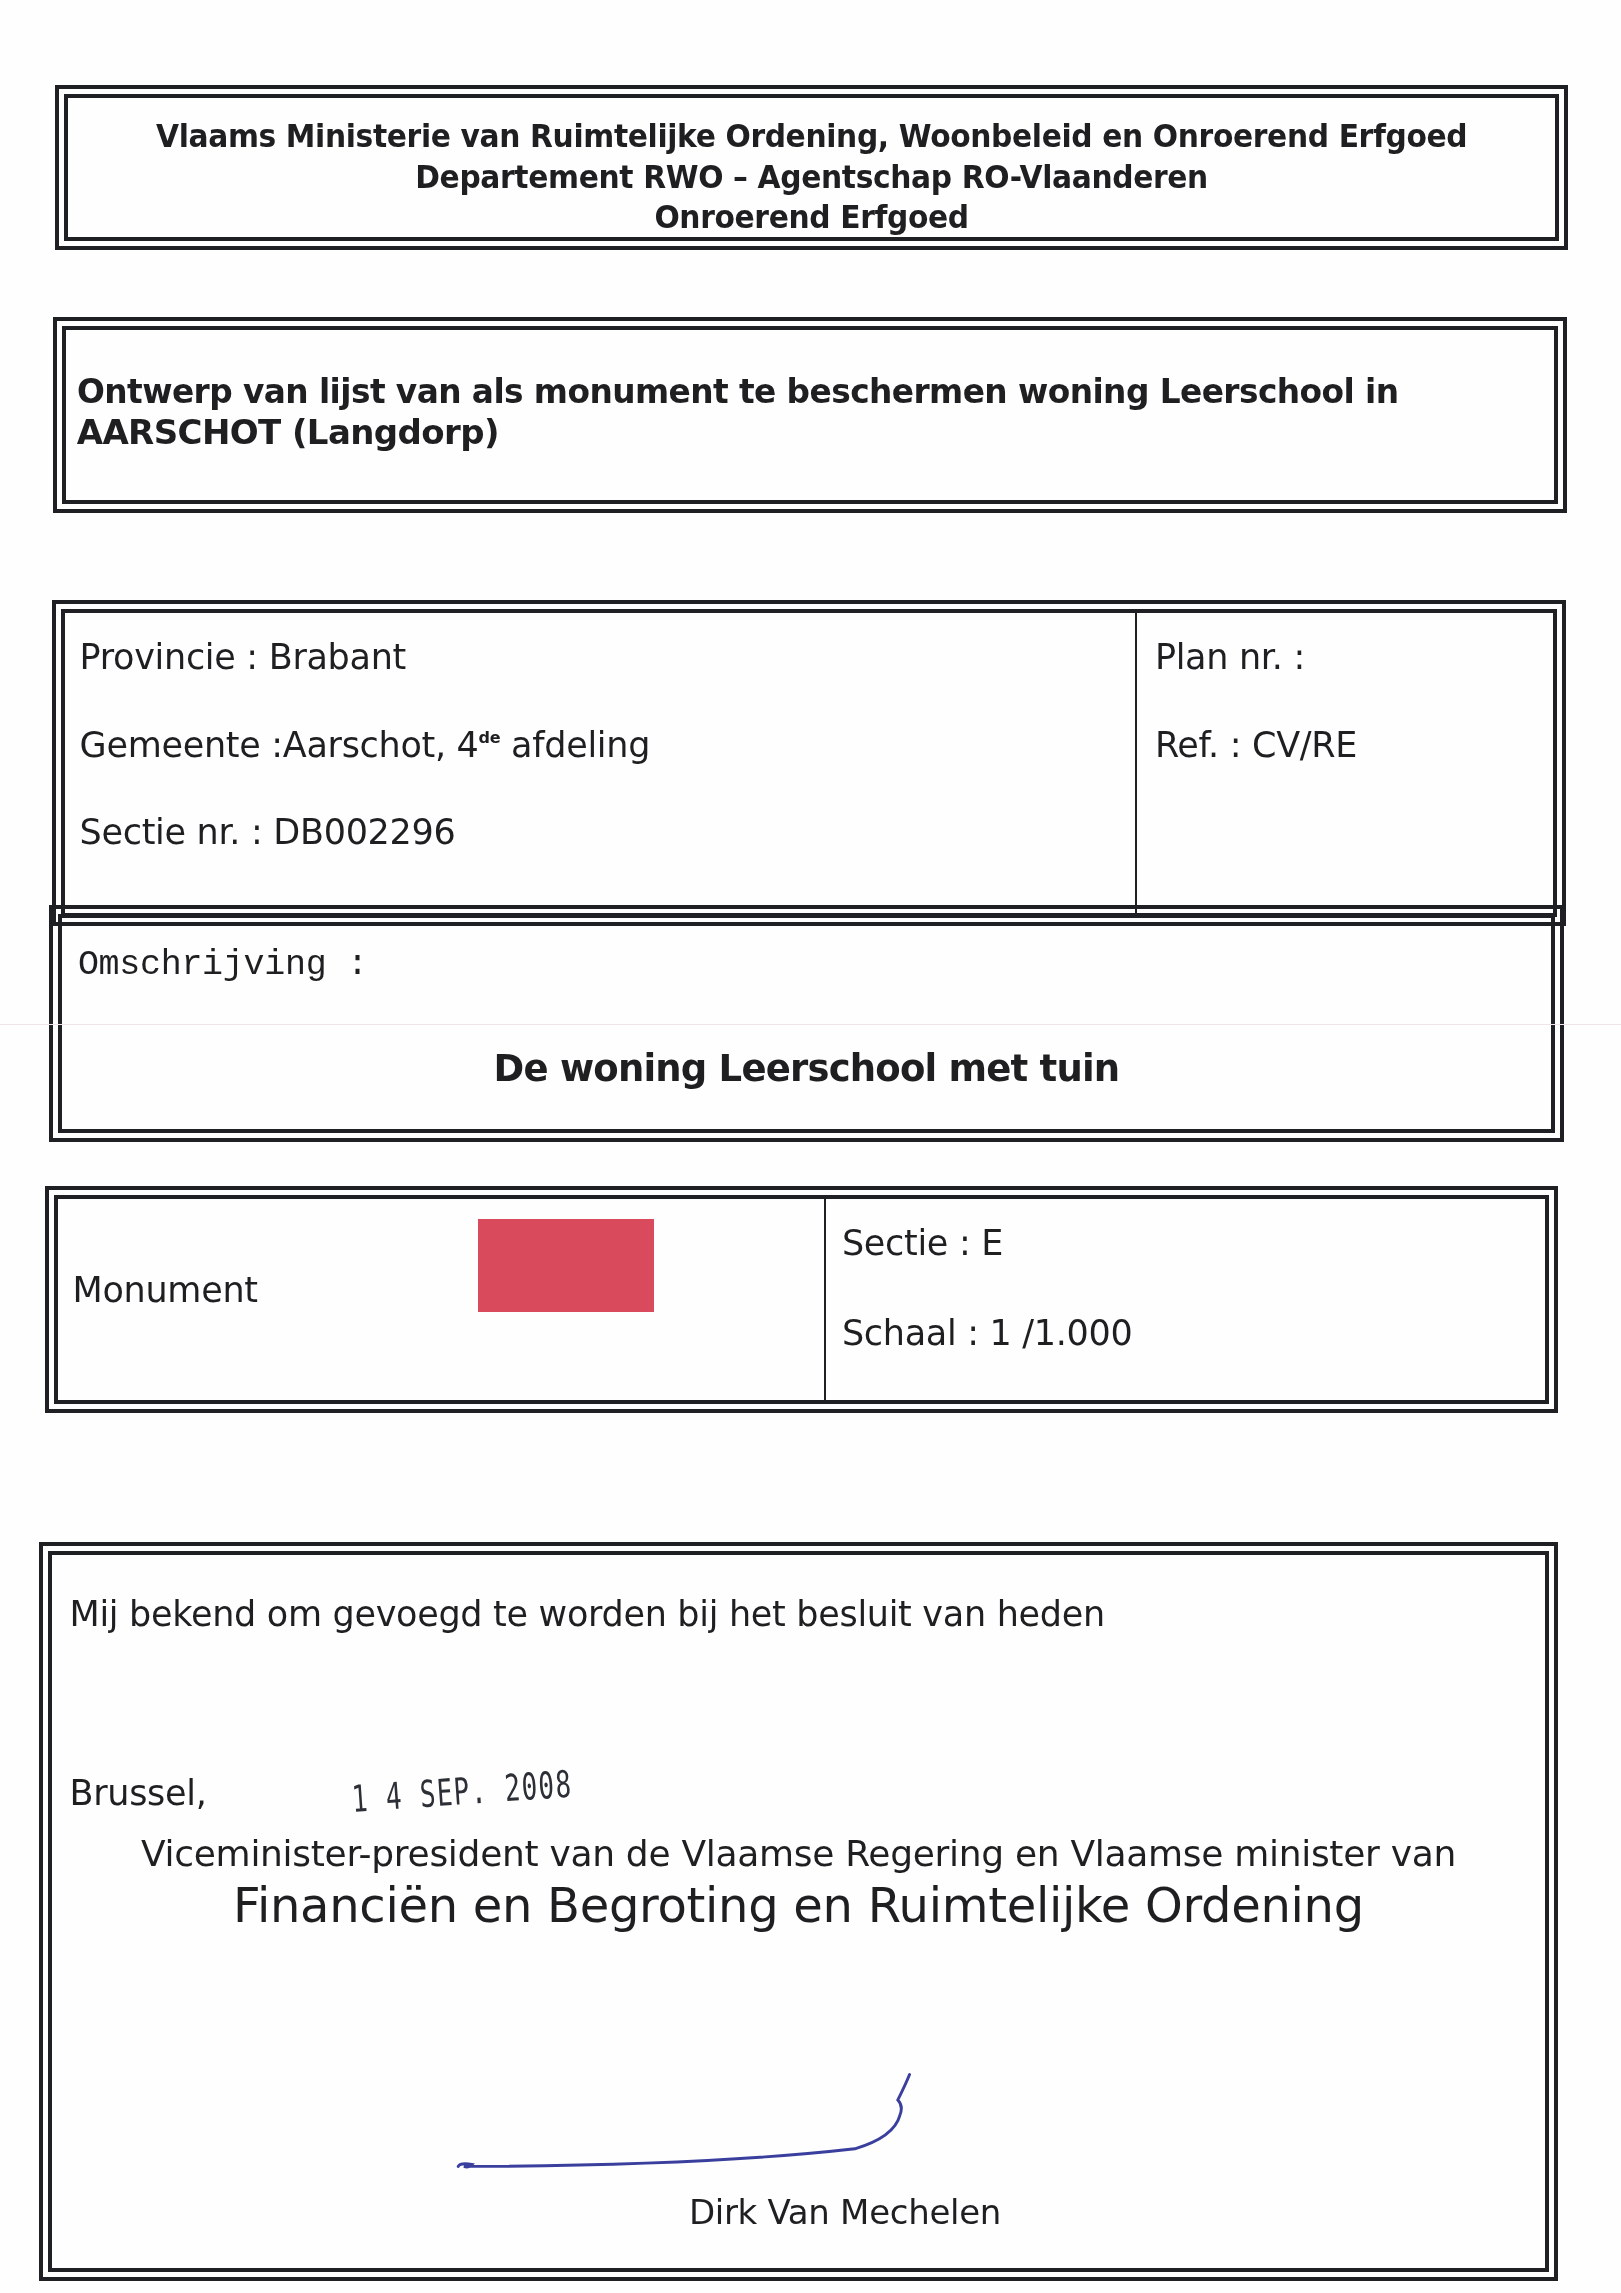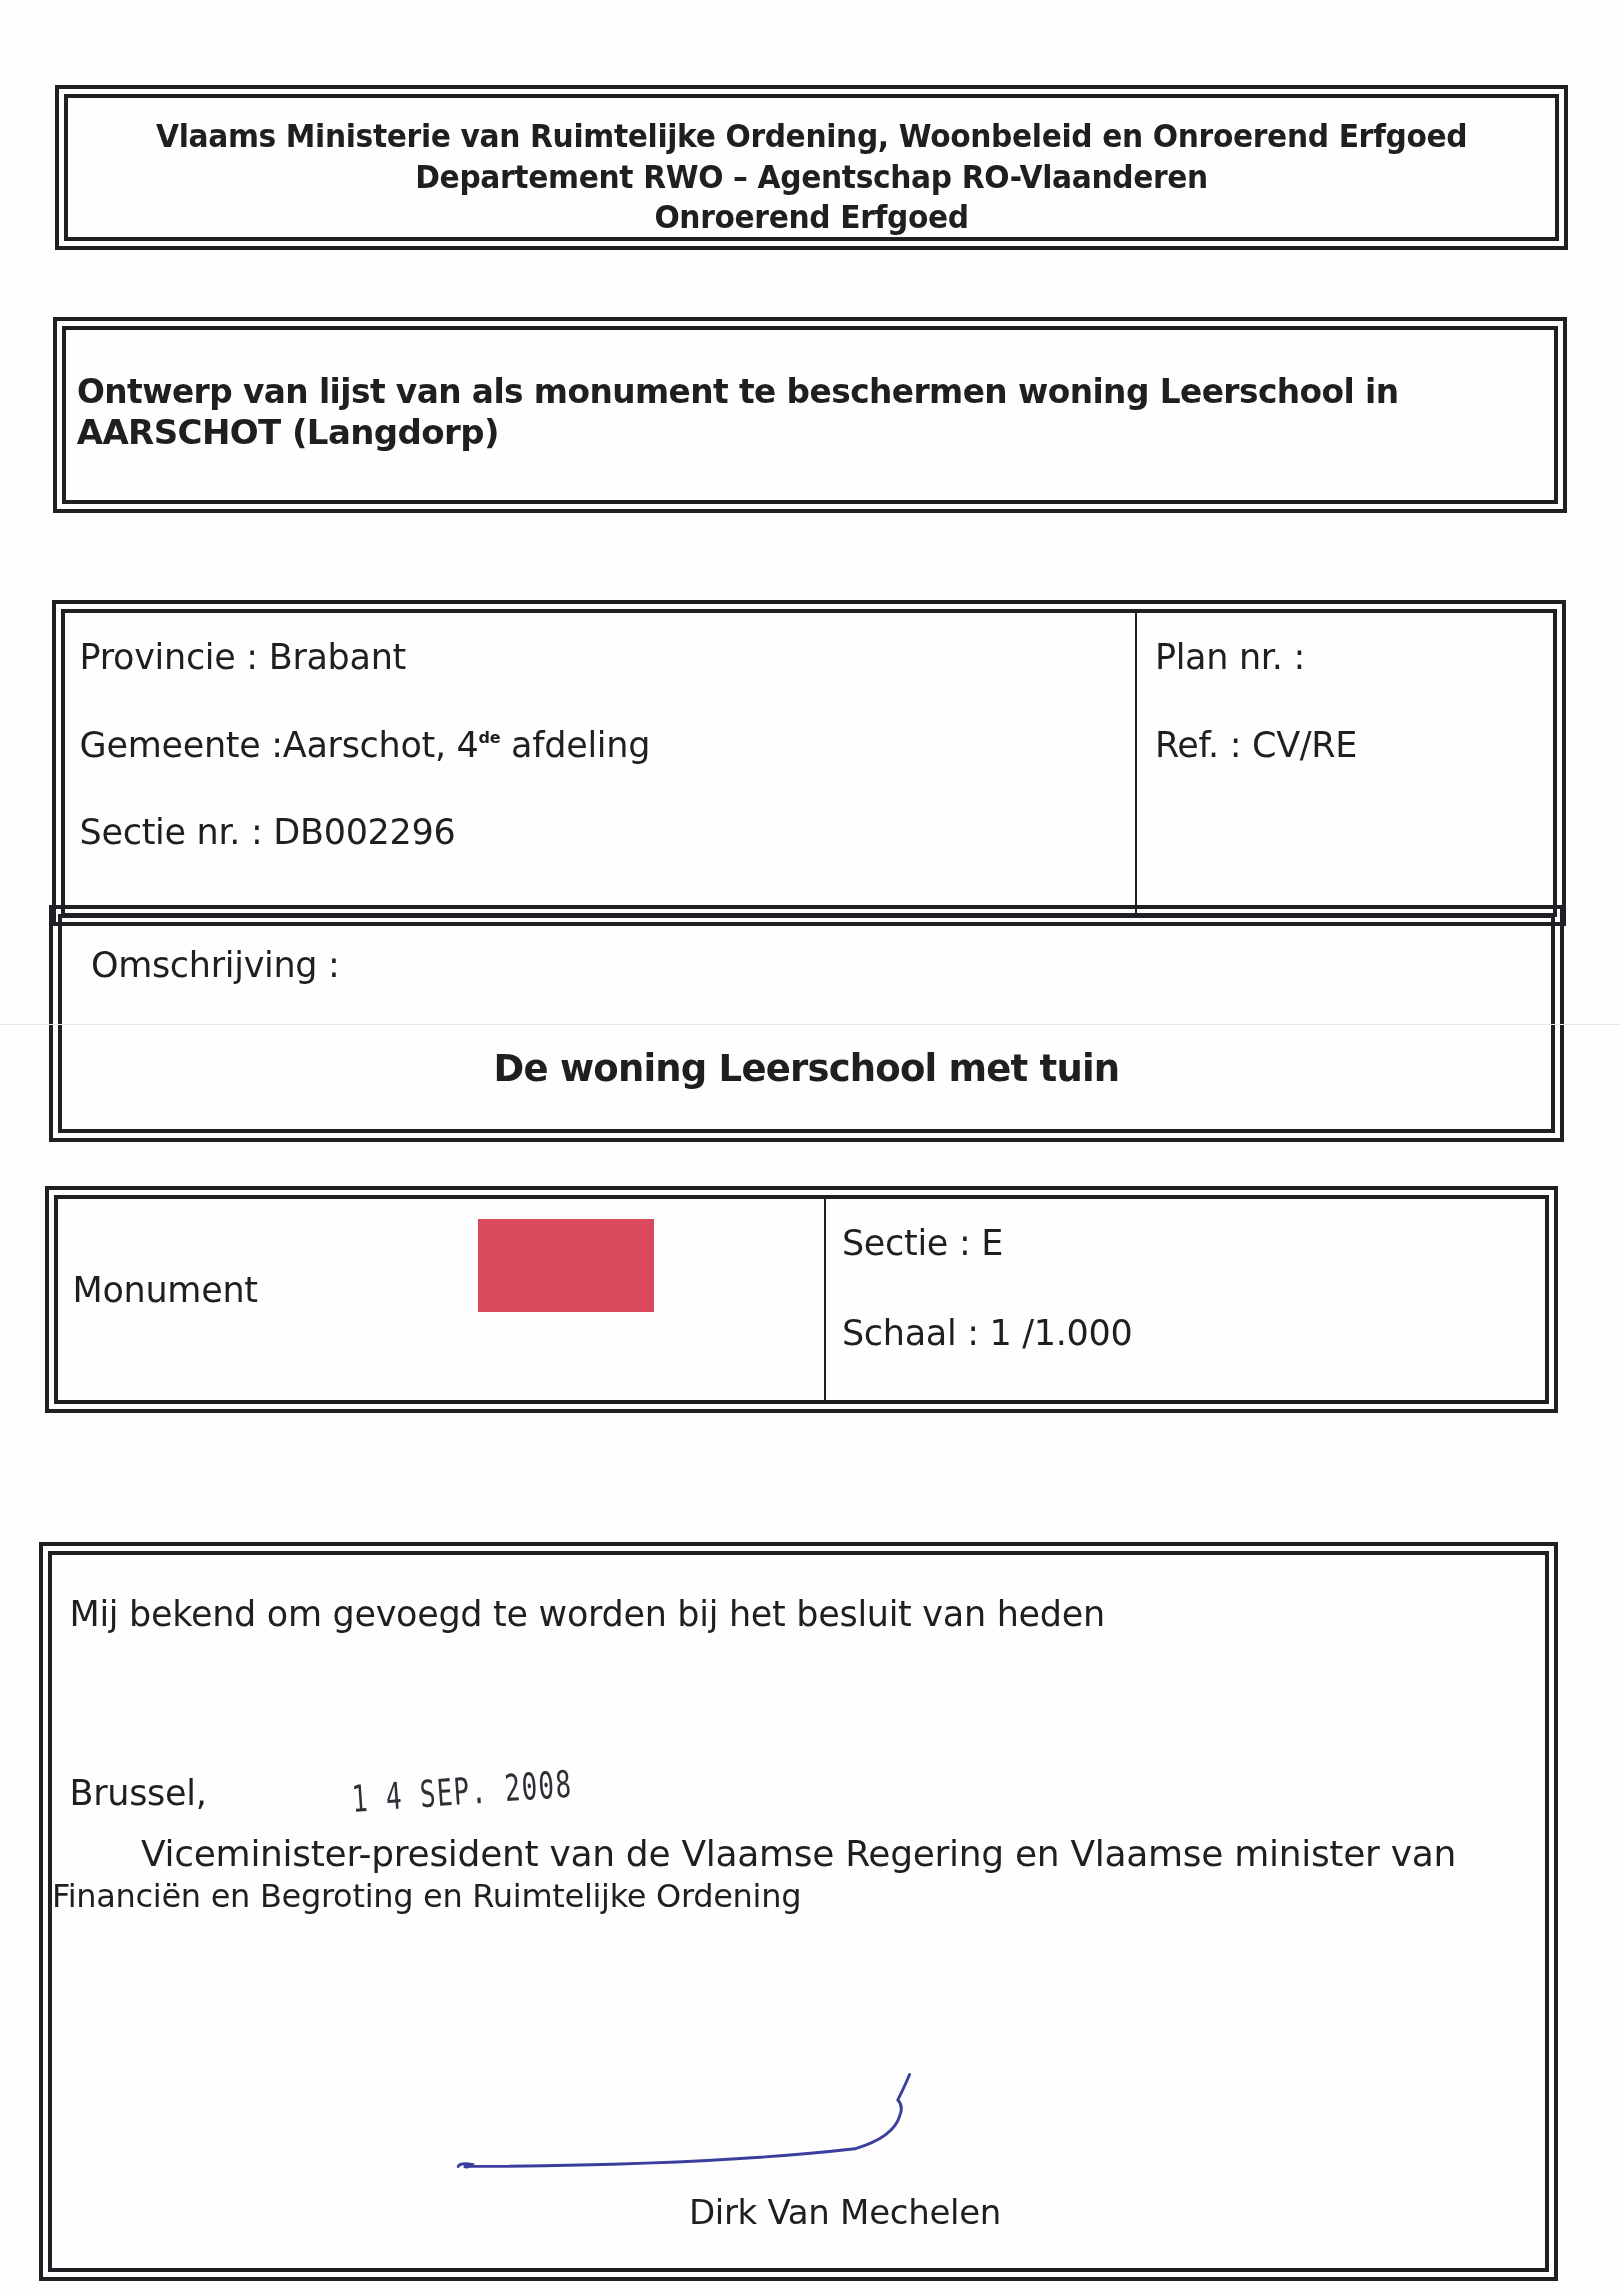--- a/index.html
+++ b/index.html
@@ -48,21 +48,21 @@
     </div>
     <div class="t lbl" style="left:14.7px; top:199px;">Sectie nr. : DB002296</div>
     <div class="vdiv" style="left:1070px;"></div>
     <div class="t lbl" style="left:1090px; top:24.5px;">Plan nr. :</div>
     <div class="t lbl" style="left:1090px; top:112px;">Ref. : CV/RE</div>
   </div>
 </div>
 
 <div class="box" style="left:49px; top:905px; width:1515px; height:237px;">
   <div class="inner">
-    <div class="t lbl" style="left:29px; top:27.4px;">Omschrijving :</div>
+    <div class="t lbl" style="left:16px; top:27.4px;font-family:Liberation Mono, monospace;">Omschrijving :</div>
     <div class="t bold" style="left:0; right:0; text-align:center; top:129px; font-size:37px; letter-spacing:-0.8px;">De woning Leerschool met tuin</div>
   </div>
 </div>
 <div class="scanline" style="top:1024px;"></div>
 
 <div class="box" style="left:45px; top:1186px; width:1513px; height:227px;">
   <div class="inner">
     <div class="t lbl" style="left:14.7px; top:71px;">Monument</div>
     <div class="swatch" id="monument-swatch" style="left: 420px; top: 20.6px; width: 176px; height: 93px; background: rgb(217, 74, 92);"></div>
     <div class="vdiv" style="left:766px;"></div>
@@ -70,20 +70,20 @@
     <div class="t lbl" style="left:784px; top:114px;">Schaal : 1 /1.000</div>
   </div>
 </div>
 
 <div class="box" style="left:39px; top:1542px; width:1519px; height:739px;">
   <div class="inner">
     <div class="t lbl" style="left:17.6px; top:39px;">Mij bekend om gevoegd te worden bij het besluit van heden</div>
     <div class="t lbl" style="left:17.6px; top:218px;">Brussel,</div>
     <div class="stamp" style="left:300px; top:223px;">1 4 SEP. 2008</div>
     <div class="t lbl" style="left:0; right:0; text-align:center; top:278px; font-size:36px;">Viceminister-president van de Vlaamse Regering en Vlaamse minister van</div>
-    <div class="t lbl" style="left:0; right:0; text-align:left; top:322px; font-size:32px;">Financiën en Begroting en Ruimtelijke Ordening</div>
+    <div class="t lbl" style="left:0; right:0; text-align:center; top:322px; font-size:48px;">Financiën en Begroting en Ruimtelijke Ordening</div>
     <svg style="position:absolute; left:372px; top:500px;" width="510" height="127" viewBox="0 0 520 130">
       <path id="sig-path" d="M34 114 Q36 110 48 112 Q44 116 40 114 L70 114 Q300 112 440 96 Q480 84 486 62 Q490 52 484 46 Q492 30 496 20" fill="none" stroke-width="3" stroke-linecap="round" stroke="#3a3f9e"></path>
     </svg>
     <div class="t lbl" style="left:637px; top:637px; font-size:34px;">Dirk Van Mechelen</div>
   </div>
 </div>
 
 
 </body></html>

